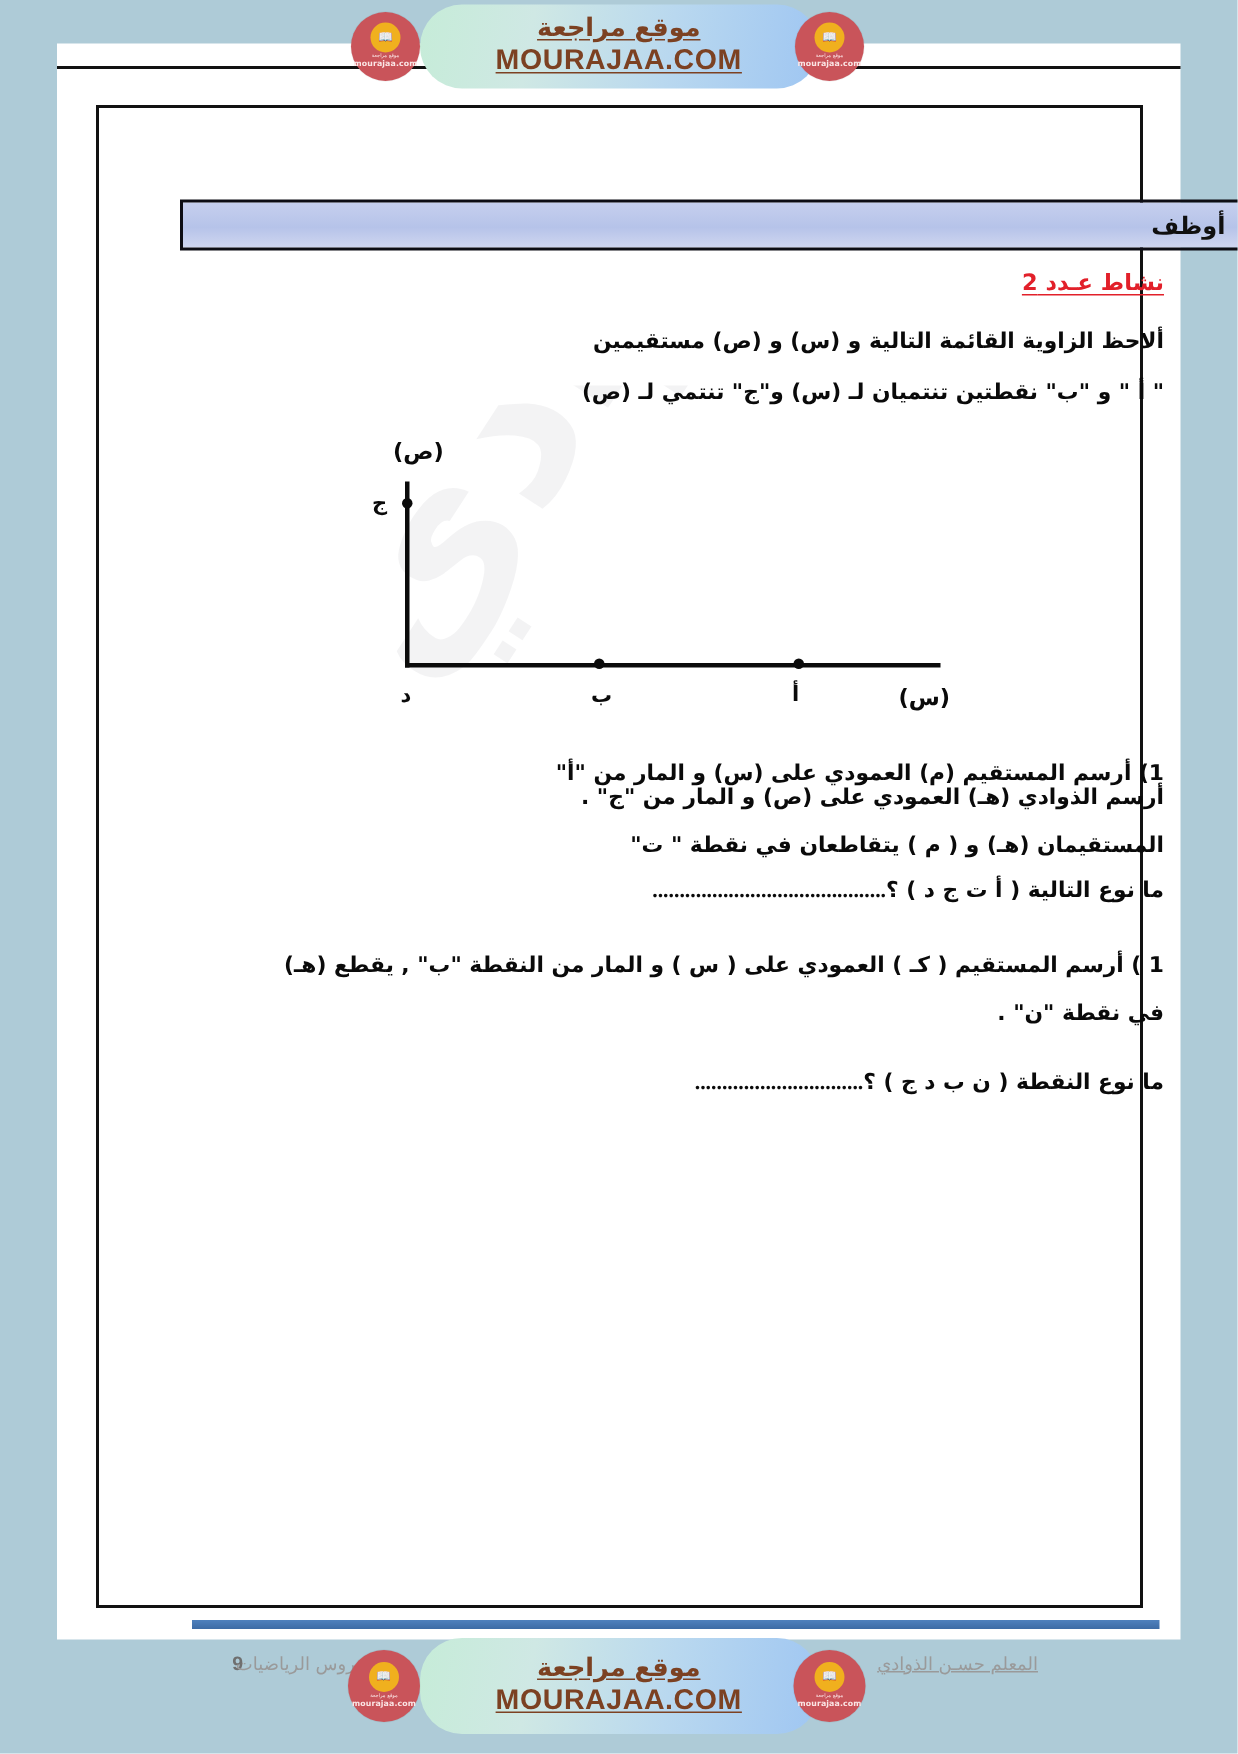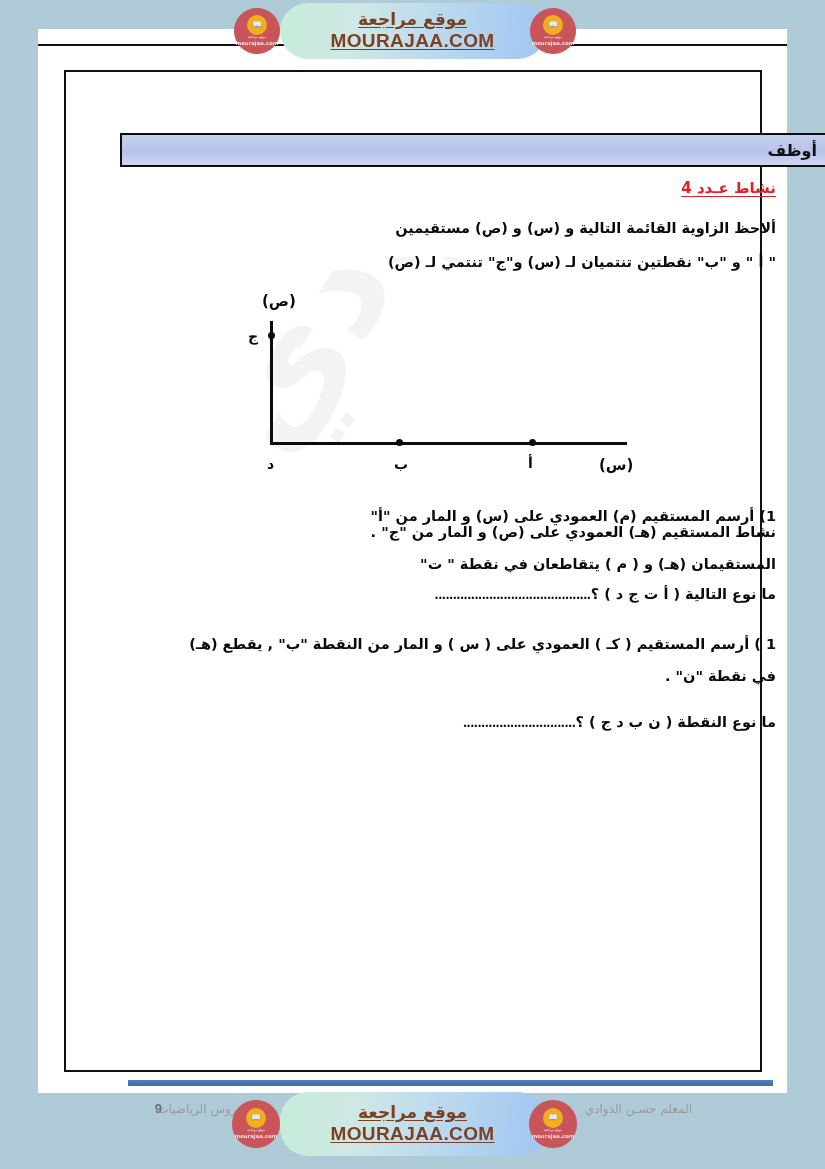--- a/index.html
+++ b/index.html
@@ -308,21 +308,21 @@
     position: absolute;
     right: 640px;
     top: 0;
     font-family: "Liberation Sans", sans-serif;
     font-size: 13px;
     font-weight: bold;
     color: #6f6f6f;
   }
   .footer-row .f-subject { position: absolute; right: 560px; top: 1px; }
   .footer-row .f-level   { position: absolute; right: 350px; top: 1px; }
-  .footer-row .f-teacher { position: absolute; right: 110px; top: 1px; }
+  .footer-row .f-teacher { position: absolute; right: 110px; top: 1px; text-decoration: underline; }
 </style>
 </head>
 <body>
 
 <div class="promo-band top">
   <div class="promo-pill">
     <div class="promo-ar">موقع مراجعة</div>
     <div class="promo-en">MOURAJAA.COM</div>
   </div>
   <div class="promo-logo left">
@@ -344,41 +344,41 @@
   <div class="watermark">
     <span>المعلم حسن الذوادي</span>
   </div>
 
   <div class="content">
 
     <div class="title-box">
       <span class="t">أوظف</span>
     </div>
 
-    <div class="activity">نشاط عـدد 4</div>
+    <div class="activity">نشاط عـدد 2</div>
 
     <div class="line l1">ألاحظ الزاوية القائمة التالية و (س) و (ص) مستقيمين</div>
     <div class="line l2">" أ " و "ب" نقطتين تنتميان لـ (س) و"ج" تنتمي لـ (ص)</div>
 
     <div class="diagram">
       <div class="axis-v"></div>
       <div class="axis-h"></div>
       <div class="dot dot-j"></div>
       <div class="dot dot-b"></div>
       <div class="dot dot-a"></div>
       <div class="lbl lbl-sad">(ص)</div>
       <div class="lbl lbl-jim">ج</div>
       <div class="lbl lbl-dal">د</div>
       <div class="lbl lbl-ba">ب</div>
       <div class="lbl lbl-alf">أ</div>
       <div class="lbl lbl-sin">(س)</div>
     </div>
 
     <div class="line q1a">1) أرسم المستقيم (م) العمودي على (س) و المار من "أ"</div>
-    <div class="line q1b">نشاط المستقيم (هـ) العمودي على (ص) و المار من "ج" .</div>
+    <div class="line q1b">أرسم الذوادي (هـ) العمودي على (ص) و المار من "ج" .</div>
     <div class="line q1c">المستقيمان (هـ) و ( م ) يتقاطعان في نقطة " ت"</div>
     <div class="line q1d"><span>ما نوع التالية ( أ ت ج د ) ؟</span><span class="dots">...........................................</span></div>
 
     <div class="line q2a">1 ) أرسم المستقيم ( كـ ) العمودي على ( س ) و المار من النقطة "ب" , يقطع (هـ)</div>
     <div class="line q2b">في نقطة "ن" .</div>
     <div class="line q2c"><span>ما نوع النقطة ( ن ب د ج ) ؟</span><span class="dots">...............................</span></div>
 
   </div>
 
   <div class="footer-bar"></div>

